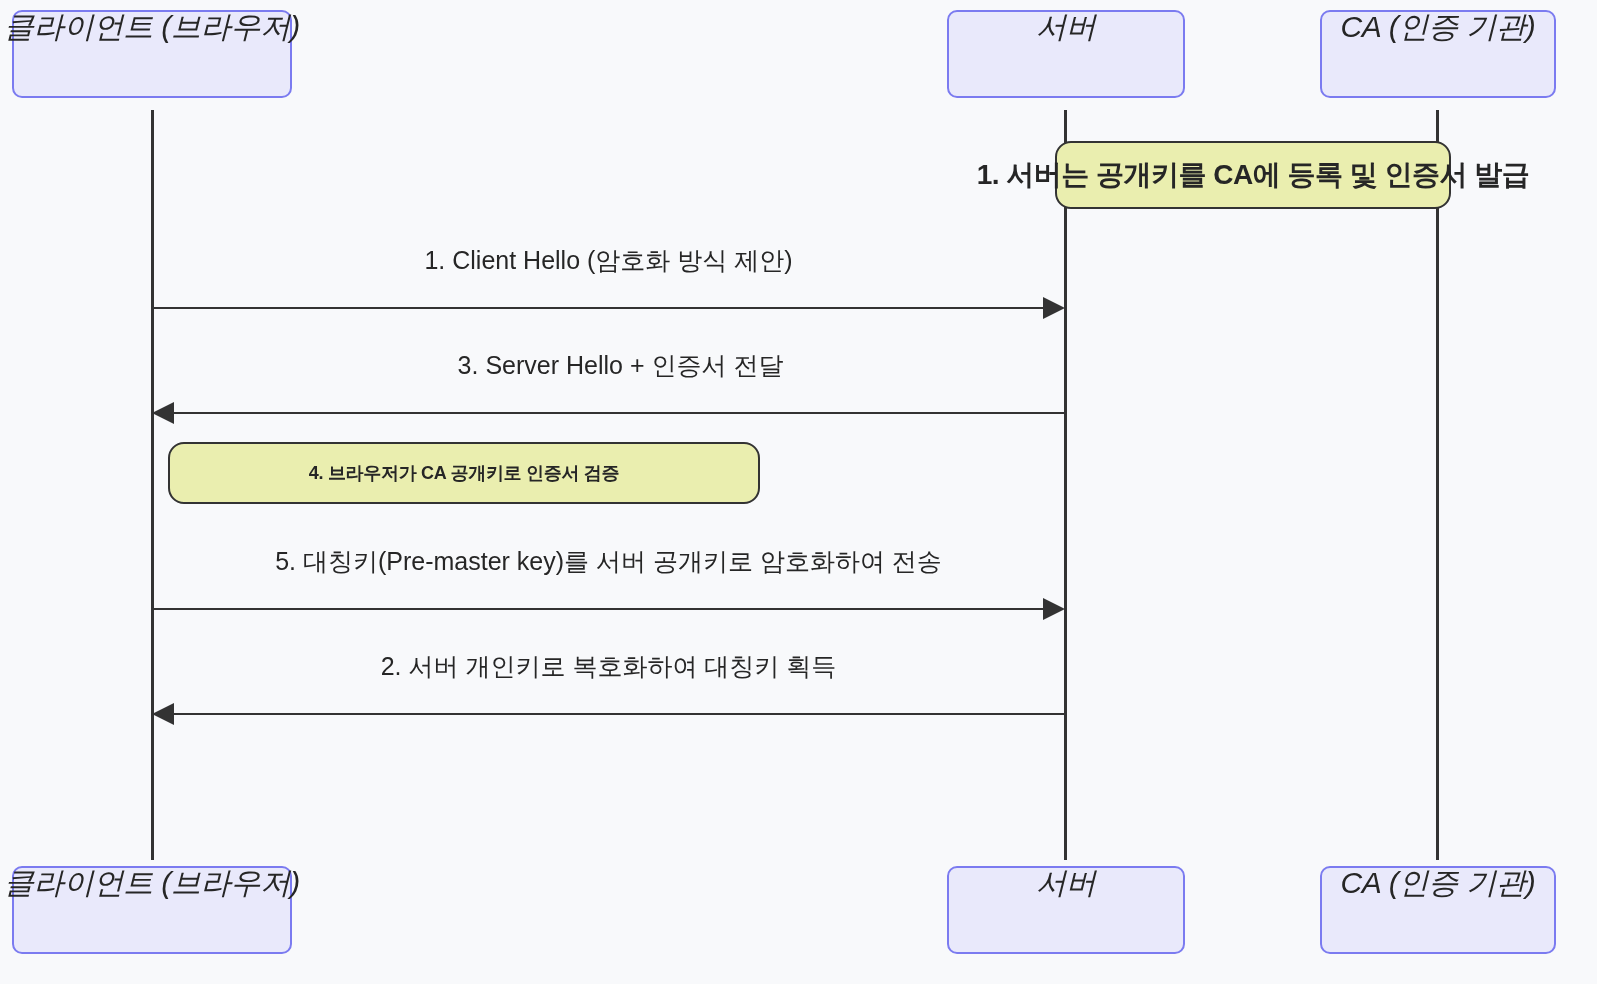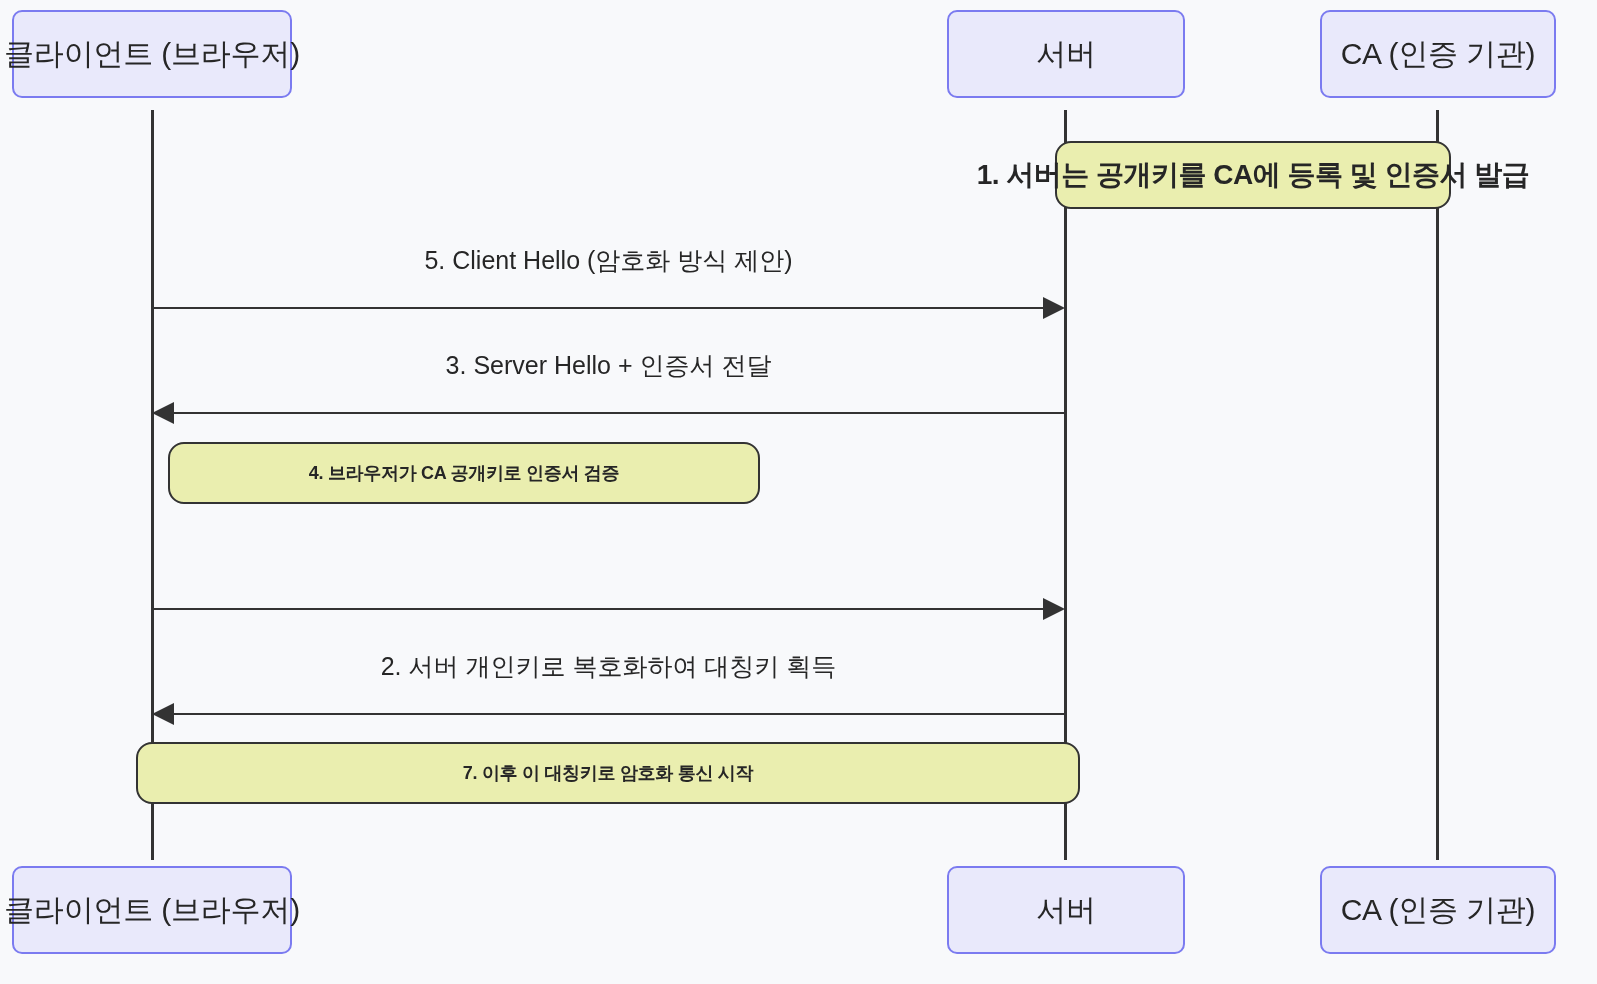--- a/index.html
+++ b/index.html
@@ -25,27 +25,27 @@
   }
 
   
   .actor-box {
     position: absolute;
     box-sizing: border-box;
     background: #e9e9fb;
     border: 2px solid #7b7bf0;
     border-radius: 10px;
     display: flex;
-    align-items: center;
     justify-content: center;
     color: #262626;
     font-size: 30px;
     line-height: 1;
     letter-spacing: -0.2px;
     white-space: nowrap;
+    font-style: italic;
   }
   .actor-label {
     display: block;
   }
 
   
   .lifeline {
     position: absolute;
     width: 3px;
     background: #333333;
@@ -127,47 +127,47 @@
 
   <div class="lifeline" style="left:151px; top:110px; height:750px;"></div>
   <div class="lifeline" style="left:1064px; top:110px; height:750px;"></div>
   <div class="lifeline" style="left:1436px; top:110px; height:750px;"></div>
 
   <div class="note overflow" style="left:1055px; top:141px; width:396px; height:68px;">
     <span class="note-text">1. 서버는 공개키를 CA에 등록 및 인증서 발급</span>
   </div>
 
   <div class="msg-label" style="left:152px; top:248px; width:913px;">
-    <span>5. Client Hello (암호화 방식 제안)</span>
+    <span>1. Client Hello (암호화 방식 제안)</span>
   </div>
   <div class="msg-line" style="left:152px; top:307px; width:891px;"></div>
   <div class="arrowhead right" style="left:1043px; top:297px;"></div>
 
-  <div class="msg-label" style="left:152px; top:353px; width:913px;">
+  <div class="msg-label" style="left:152px; top:353px; width:913px;padding-left:12px;">
     <span>3. Server Hello + 인증서 전달</span>
   </div>
   <div class="msg-line" style="left:174px; top:412px; width:891px;"></div>
   <div class="arrowhead left" style="left:152px; top:402px;"></div>
 
   <div class="note" style="left:168px; top:442px; width:592px; height:62px;">
     <span class="note-text">4. 브라우저가 CA 공개키로 인증서 검증</span>
   </div>
 
+  <div class="msg-label" style="left:152px; top:549px; width:913px;">
+    <span>5. 대칭키(Pre-master key)를 서버 공개키로 암호화하여 전송</span>
+  </div>
   <div class="msg-line" style="left:152px; top:608px; width:891px;"></div>
   <div class="arrowhead right" style="left:1043px; top:598px;"></div>
 
   <div class="msg-label" style="left:152px; top:654px; width:913px;">
     <span>2. 서버 개인키로 복호화하여 대칭키 획득</span>
   </div>
   <div class="msg-line" style="left:174px; top:713px; width:891px;"></div>
   <div class="arrowhead left" style="left:152px; top:703px;"></div>
 
-  <div class="note" style="left:136px; top:742px; width:944px; height:62px;">
-    <span class="note-text">7. 이후 이 대칭키로 암호화 통신 시작</span>
-  </div>
 
   <div class="actor-box" style="left:12px; top:866px; width:280px; height:88px;">
     <span class="actor-label">클라이언트 (브라우저)</span>
   </div>
 
   <div class="actor-box" style="left:947px; top:866px; width:238px; height:88px;">
     <span class="actor-label">서버</span>
   </div>
 
   <div class="actor-box" style="left:1320px; top:866px; width:236px; height:88px;">

